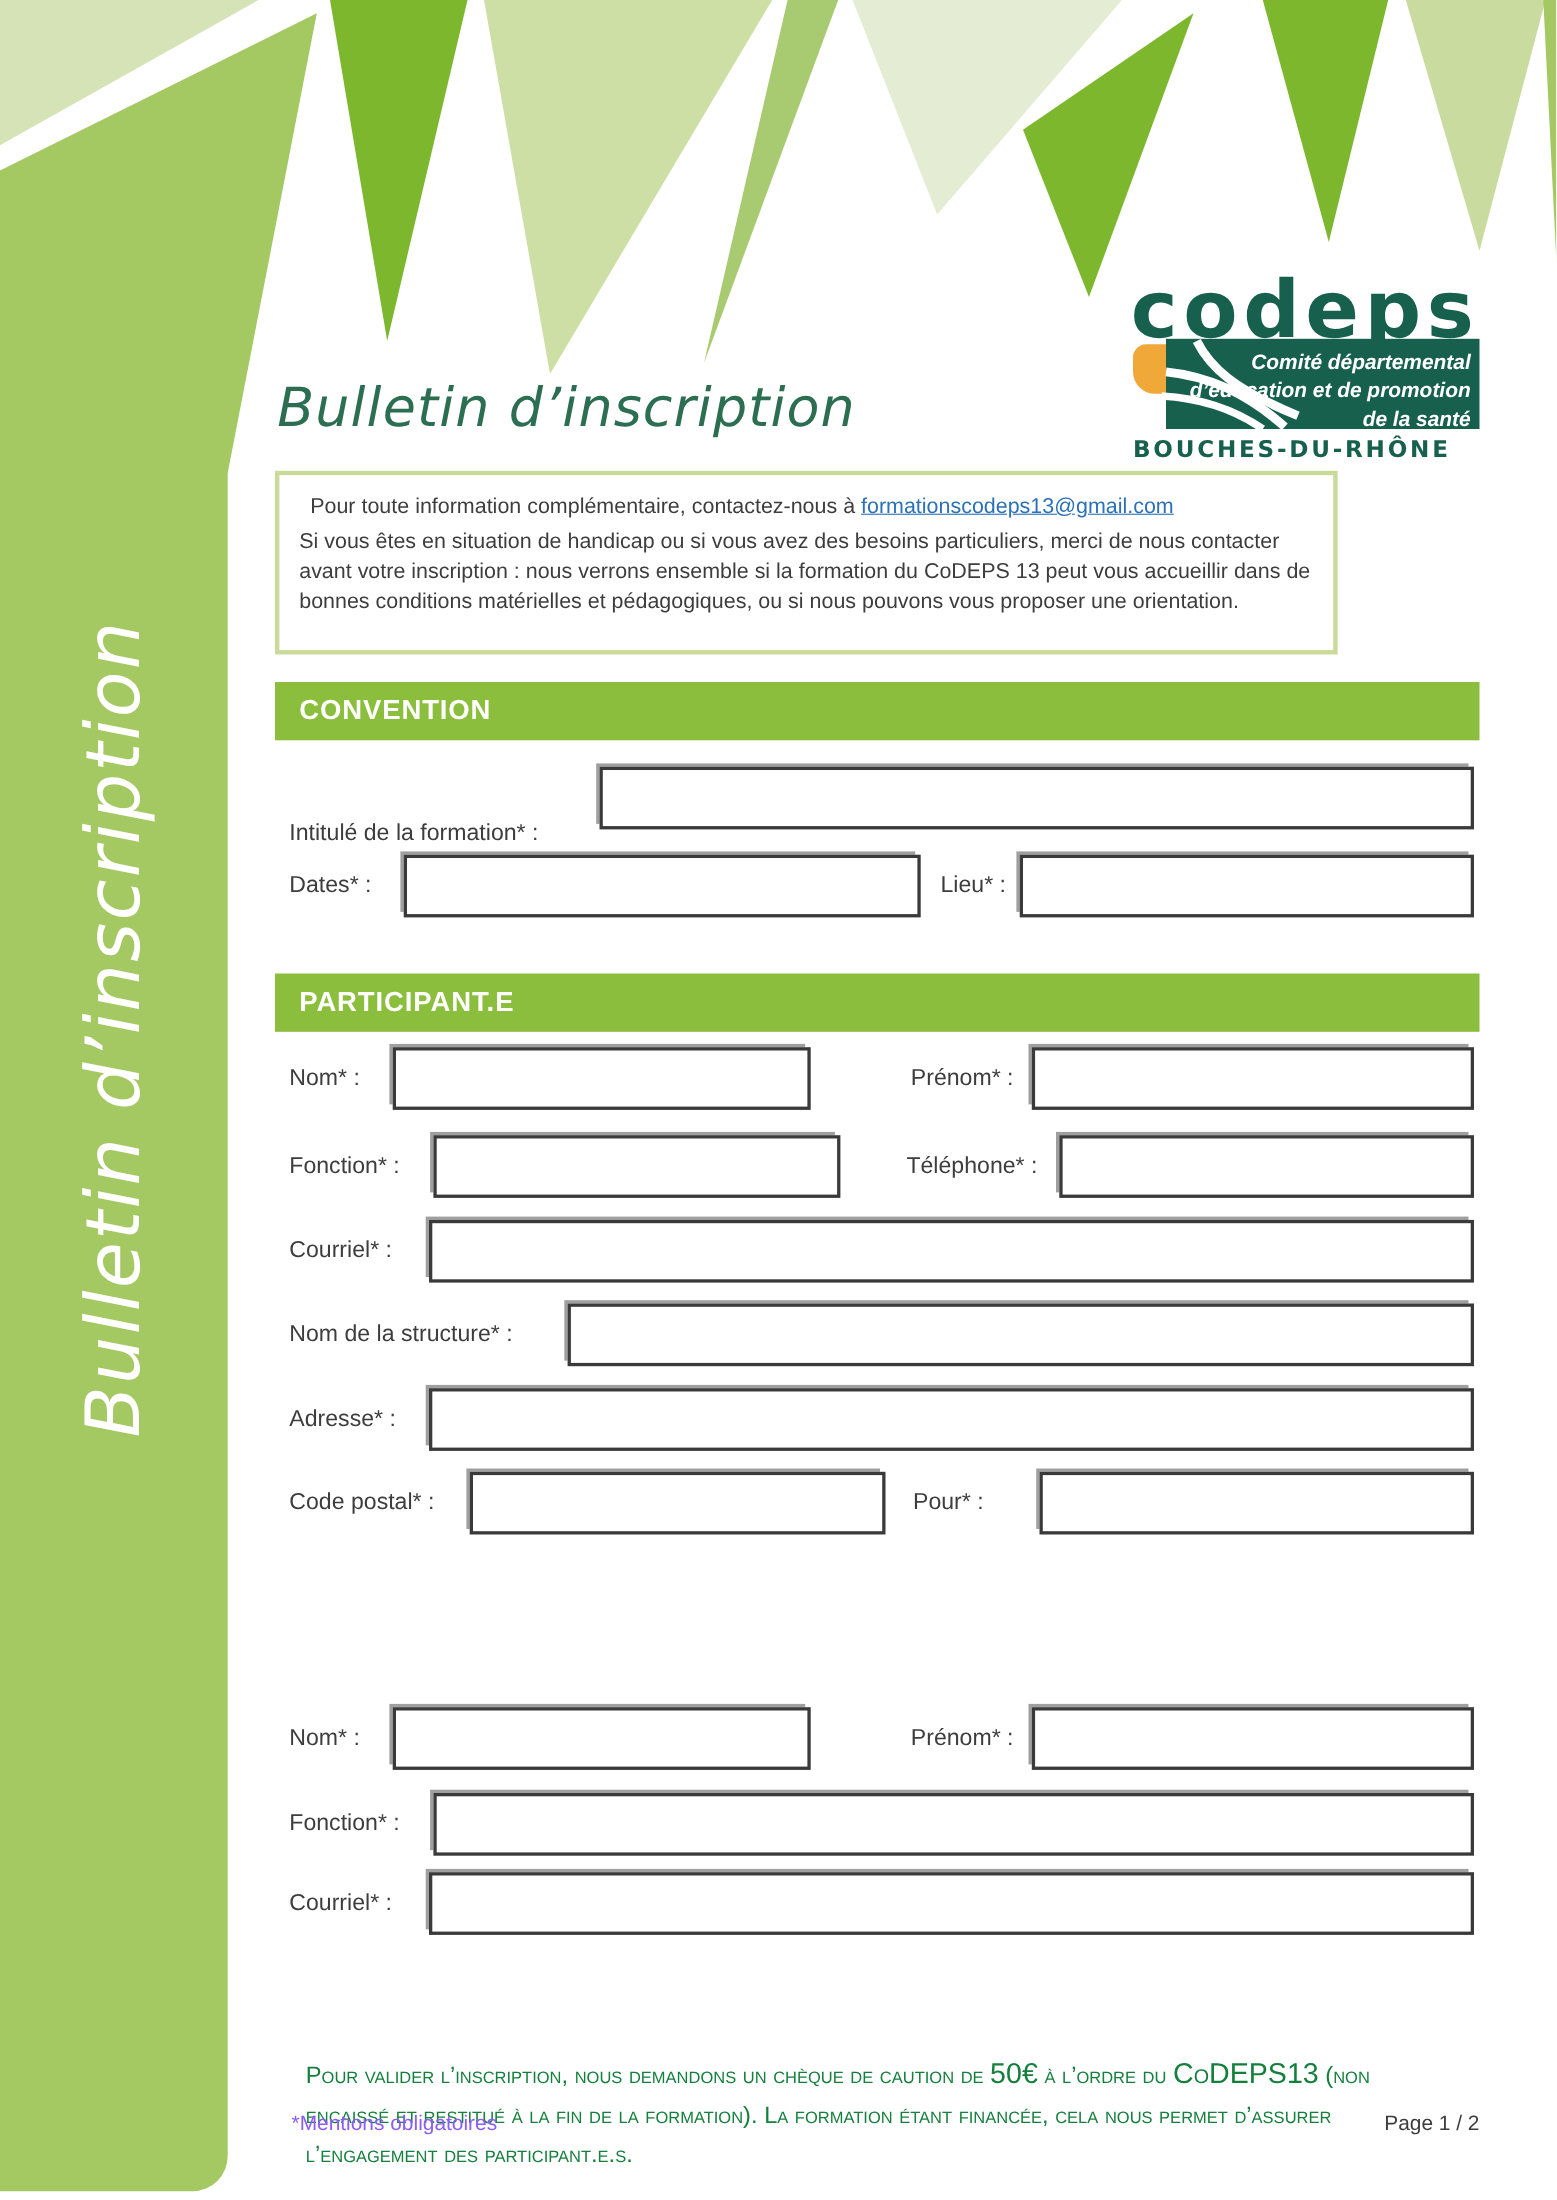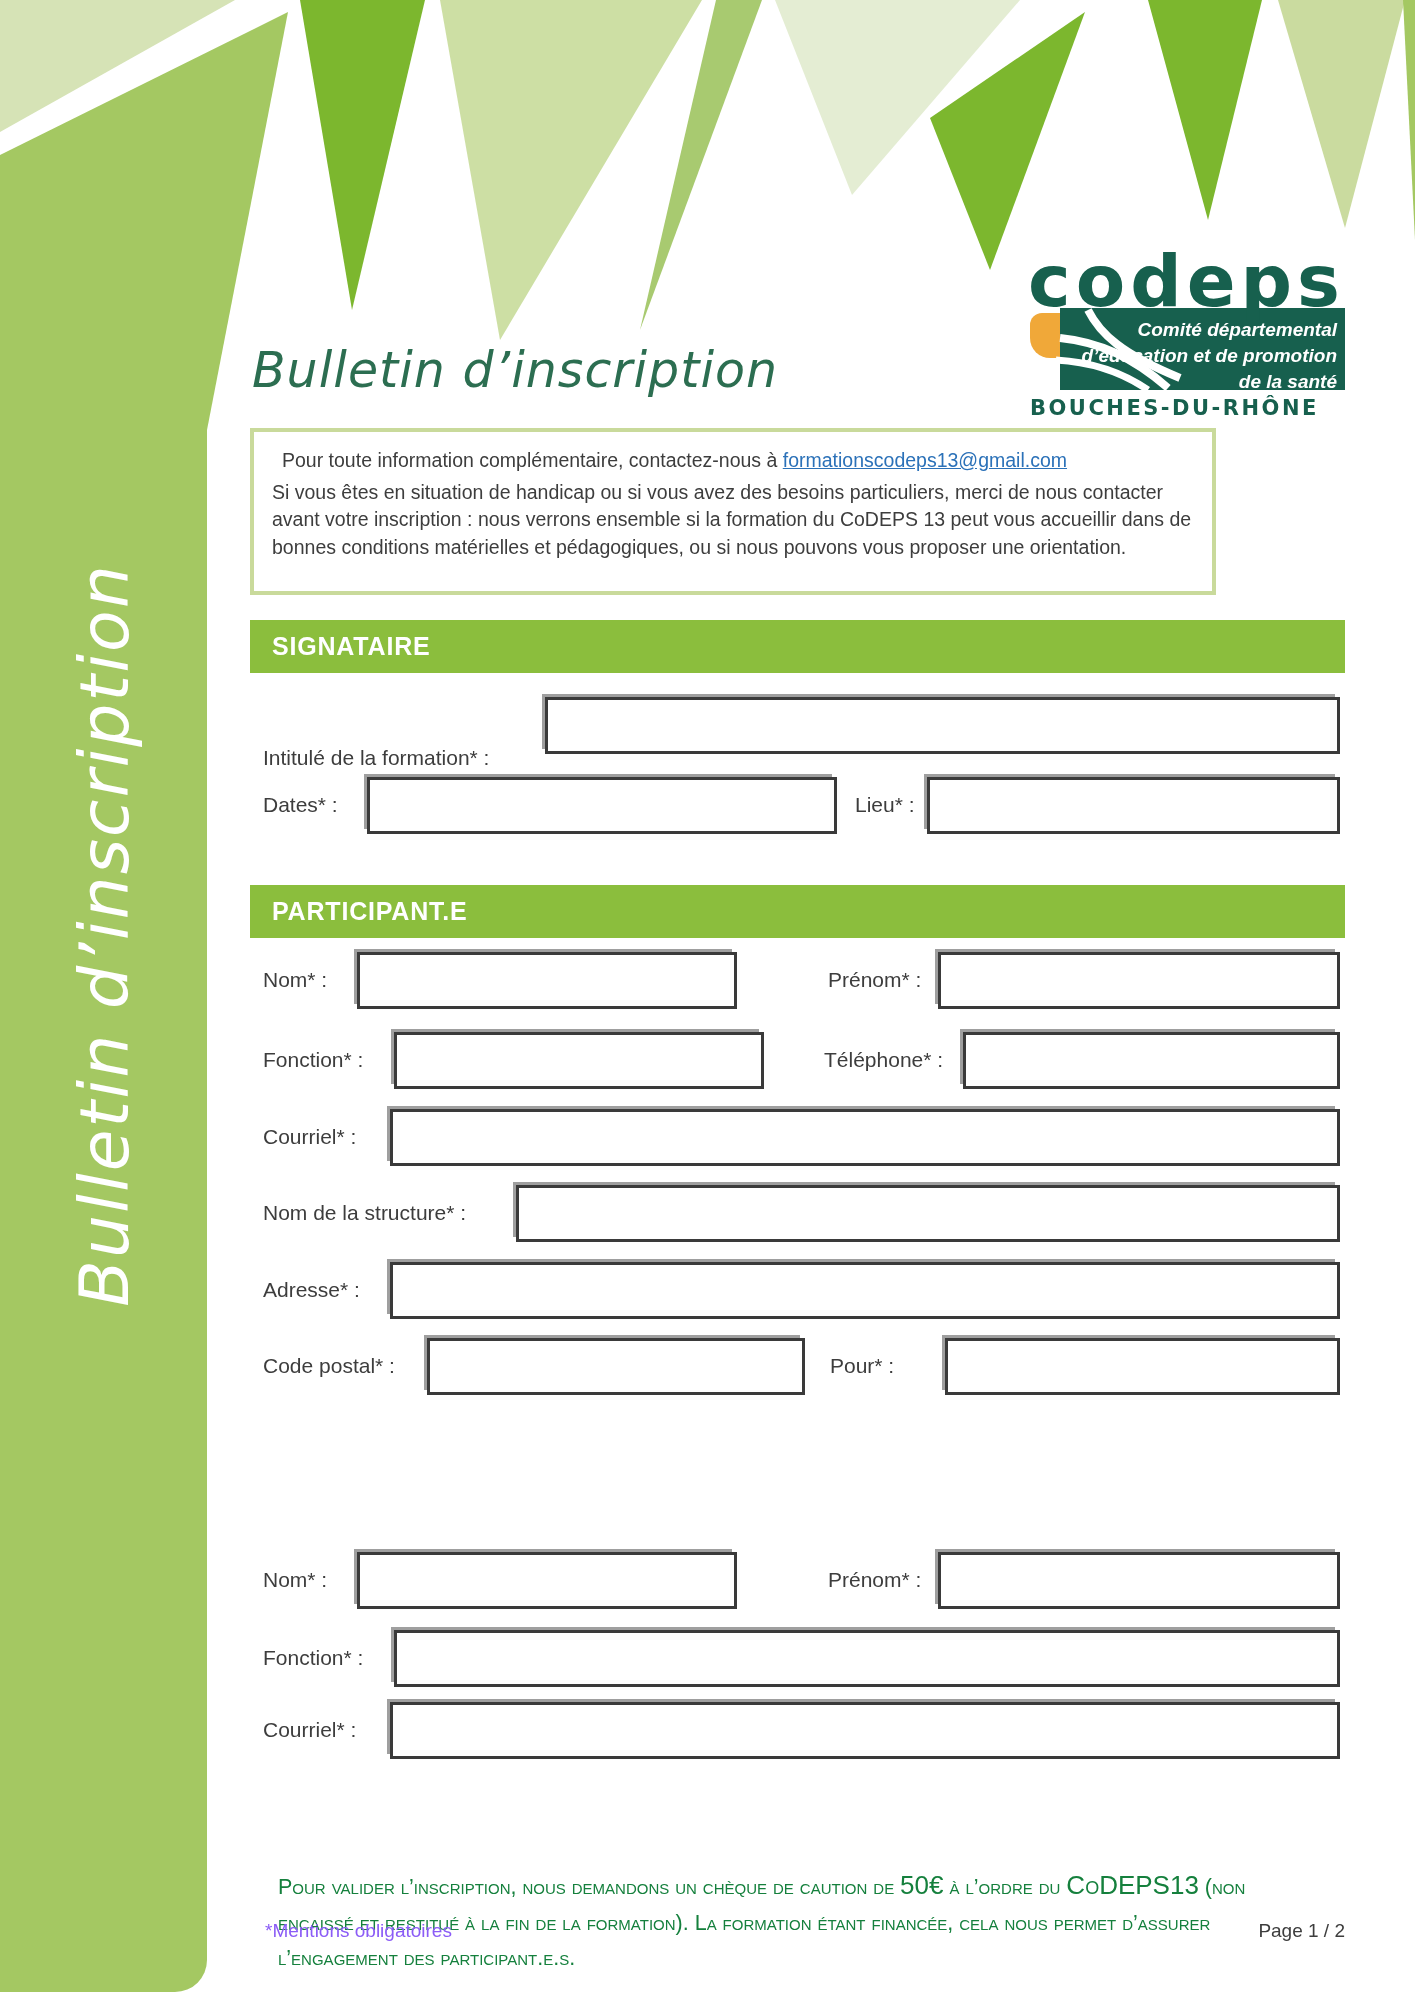--- a/index.html
+++ b/index.html
@@ -126,21 +126,21 @@
     <div class="logo-region">BOUCHES-DU-RHÔNE</div>
   </div>
 
   <div class="page-title">Bulletin d’inscription</div>
 
   <div class="info-box">
     <div class="info-line1"><span>Pour toute information complémentaire, contactez-nous à </span><a href="#" class="info-email">formationscodeps13@gmail.com</a></div>
     <div class="info-par">Si vous êtes en situation de handicap ou si vous avez des besoins particuliers, merci de nous contacter avant votre inscription : nous verrons ensemble si la formation du CoDEPS 13 peut vous accueillir dans de bonnes conditions matérielles et pédagogiques, ou si nous pouvons vous proposer une orientation.</div>
   </div>
 
-  <div class="section-bar" style="top:620px;">SIGNATAIRE</div>
+  <div class="section-bar" style="top:620px;">CONVENTION</div>
   <div class="lbl" style="left:263px;top:713px;margin-top:33px;">Intitulé de la formation* :</div>
   <input type="text" class="inp" style="left: 545px; top: 697px; width: 795px; height: 57px;" value="">
   <div class="lbl" style="left:263px;top:793px;">Dates* :</div>
   <input type="text" class="inp" style="left: 367px; top: 777px; width: 470px; height: 57px;" value="">
   <div class="lbl" style="left:855px;top:793px;">Lieu* :</div>
   <input type="text" class="inp" style="left: 927px; top: 777px; width: 413px; height: 57px;" value="">
 
   <div class="section-bar" style="top:885px;">PARTICIPANT.E</div>
   <div class="lbl" style="left:263px;top:968px;">Nom* :</div>
   <input type="text" class="inp" style="left: 357px; top: 952px; width: 380px; height: 57px;" value="">

